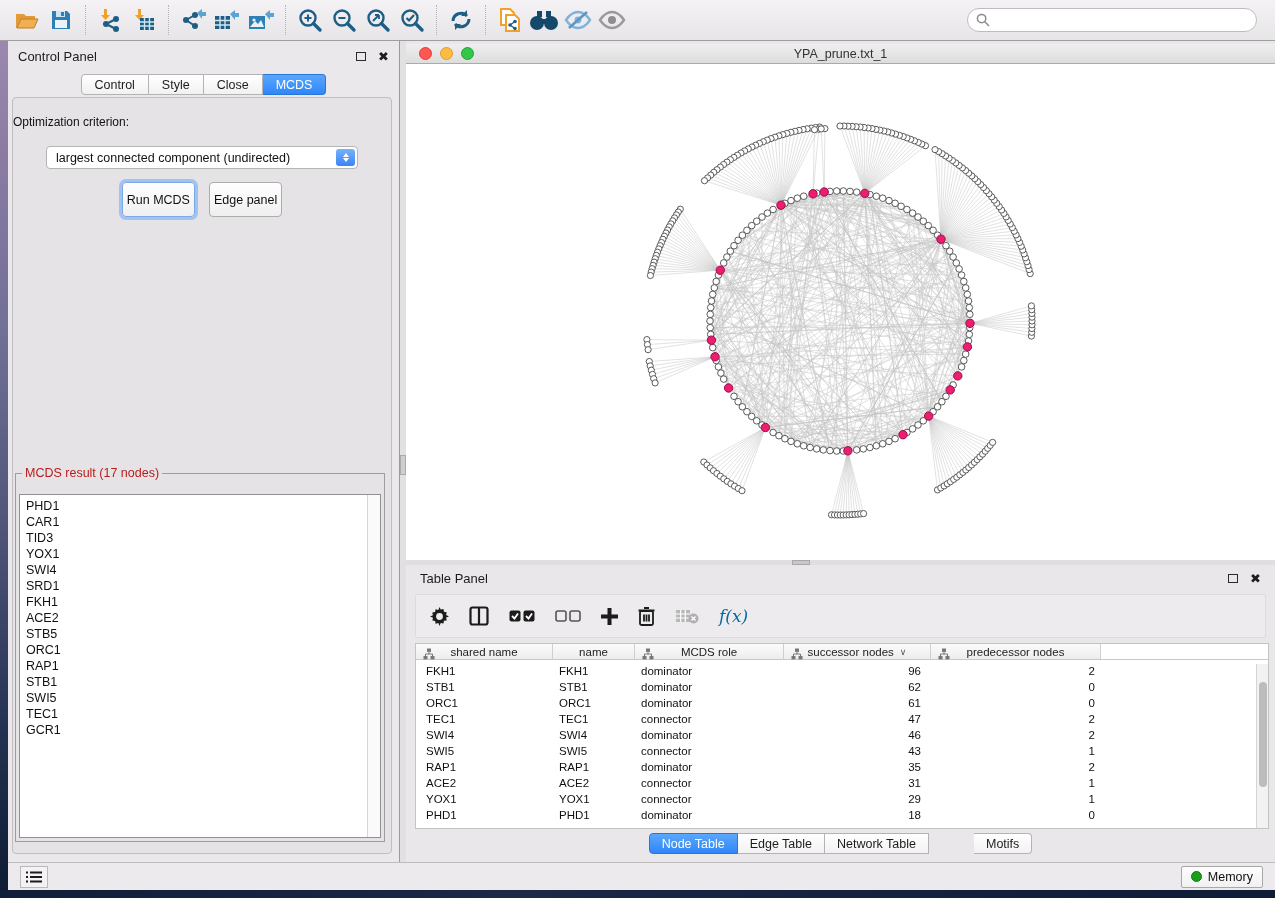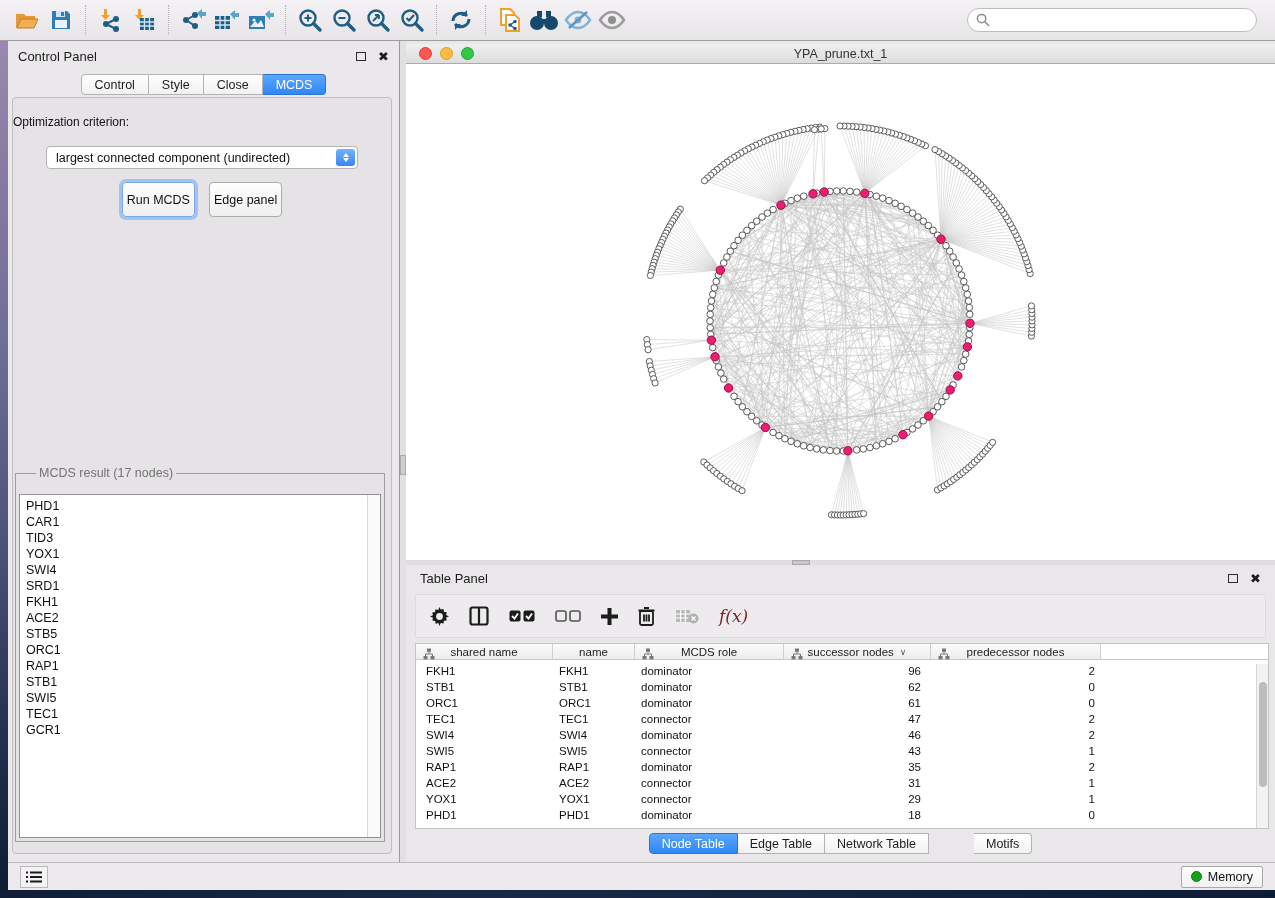--- a/index.html
+++ b/index.html
@@ -43,21 +43,21 @@
   .select-stepper { position:absolute; right:2px; top:2px; width:19px; height:17px; border-radius:3px;
     background:linear-gradient(180deg,#74b3fa,#3c83f7); display:flex; flex-direction:column; align-items:center; justify-content:center; gap:1px; }
   .select-stepper span { width:0; height:0; border-left:3.5px solid transparent; border-right:3.5px solid transparent; }
   .chev-up { border-bottom:4px solid #fff; }
   .chev-dn { border-top:4px solid #fff; }
   .btn-row { display:flex; justify-content:center; gap:14px; margin-top:13px; }
   .push-btn { height:35px; padding:0 4px; font-size:12.5px; color:#111; background:linear-gradient(180deg,#ffffff,#efefef);
     border:1px solid #acacac; border-radius:4px; cursor:default; }
   .push-btn.focus { box-shadow:0 0 0 3px rgba(106,167,248,.55); border-color:#7aa8e8; }
   .mcds-fieldset { position:absolute; left:2px; top:368px; width:370px; height:376px; border:1px solid #9d9d9d; background:transparent; }
-  .mcds-fieldset legend { font-size:12.5px; color:#737373; margin-left:20px; padding:0 3px; }
+  .mcds-fieldset legend { font-size:12.5px; color:#b91c1c; margin-left:6px; padding:0 3px; }
   .mcds-listbox { position:absolute; left:3px; right:3px; top:14px; bottom:3px; background:#fff; border:1px solid #919191; overflow:hidden; }
   .mcds-list { list-style:none; padding:3px 0 0 6px; }
   .mcds-list li { font-size:12.5px; line-height:16px; color:#111; }
   .mcds-scroll { position:absolute; right:0; top:0; bottom:0; width:13px; background:#fafafa; border-left:1px solid #d6d6d6; }
   
   .vsplit { position:absolute; left:400px; top:41px; width:6px; height:821px; background:#e2e0e2; }
   .vsplit-handle { position:absolute; left:0; top:414px; width:6px; height:20px; background:#cfcdcf; border:1px solid #aaa; }
   
   .right-region { position:absolute; left:406px; top:41px; width:869px; height:821px; background:#e9e7e9; }
   .net-titlebar { position:absolute; left:0; top:3px; width:869px; height:20px;
@@ -70,21 +70,21 @@
   .net-title { position:absolute; left:0; right:0; text-align:center; font-size:12.5px; color:#333; }
   .net-canvas { position:absolute; left:0; top:23px; width:869px; height:496px; background:#fff; }
   .hsplit { position:absolute; left:0; top:519px; width:869px; height:5px; background:#e0dee0; }
   .hsplit-handle { position:absolute; left:386px; top:0; width:18px; height:5px; background:#c9c7c9; border:1px solid #a9a9a9; }
   
   .tp-titlerow { position:absolute; left:0; top:524px; width:869px; height:26px; display:flex; align-items:center; padding:0 14px; }
   .tp-title { font-size:13px; color:#1c1c1c; }
   .tp-toolbar { position:absolute; left:9px; top:553px; width:851px; height:44px; background:#edebed; border:1px solid #dcdadc; border-radius:2px;
     display:flex; align-items:center; gap:20px; padding:0 14px; }
   .tpi { background:transparent; border:none; display:flex; align-items:center; cursor:default; }
-  .fx-label { font-family:"DejaVu Serif",serif; font-style:italic; font-size:17px; color:#7f1d1d; }
+  .fx-label { font-family:"DejaVu Serif",serif; font-style:italic; font-size:17px; color:#0369a1; }
   .table-wrap { position:absolute; left:9px; top:602px; width:854px; height:186px; background:#fff; border:1px solid #c3c3c3; overflow:hidden; }
   .thead { display:grid; grid-template-columns:137px 82px 149px 147px 170px 1fr; height:16px; border-bottom:1px solid #c8c8c8; }
   .th { position:relative; display:flex; align-items:center; justify-content:center; font-size:11.5px; color:#222;
     background:linear-gradient(180deg,#fbfbfb,#ededed); border-right:1px solid #cfcfcf; }
   .th .col-icon { position:absolute; left:7px; top:4px; }
   .th .sort { margin-left:6px; font-size:9px; color:#555; }
   .th.blank { background:#fff; border-right:none; }
   .tbody .tr { display:grid; grid-template-columns:137px 82px 149px 147px 170px 1fr; height:16px; }
   .td { font-size:11.5px; color:#111; display:flex; align-items:center; white-space:nowrap; }
   .td.c1 { padding-left:10px; } .td.c2,.td.c3 { padding-left:6px; }

